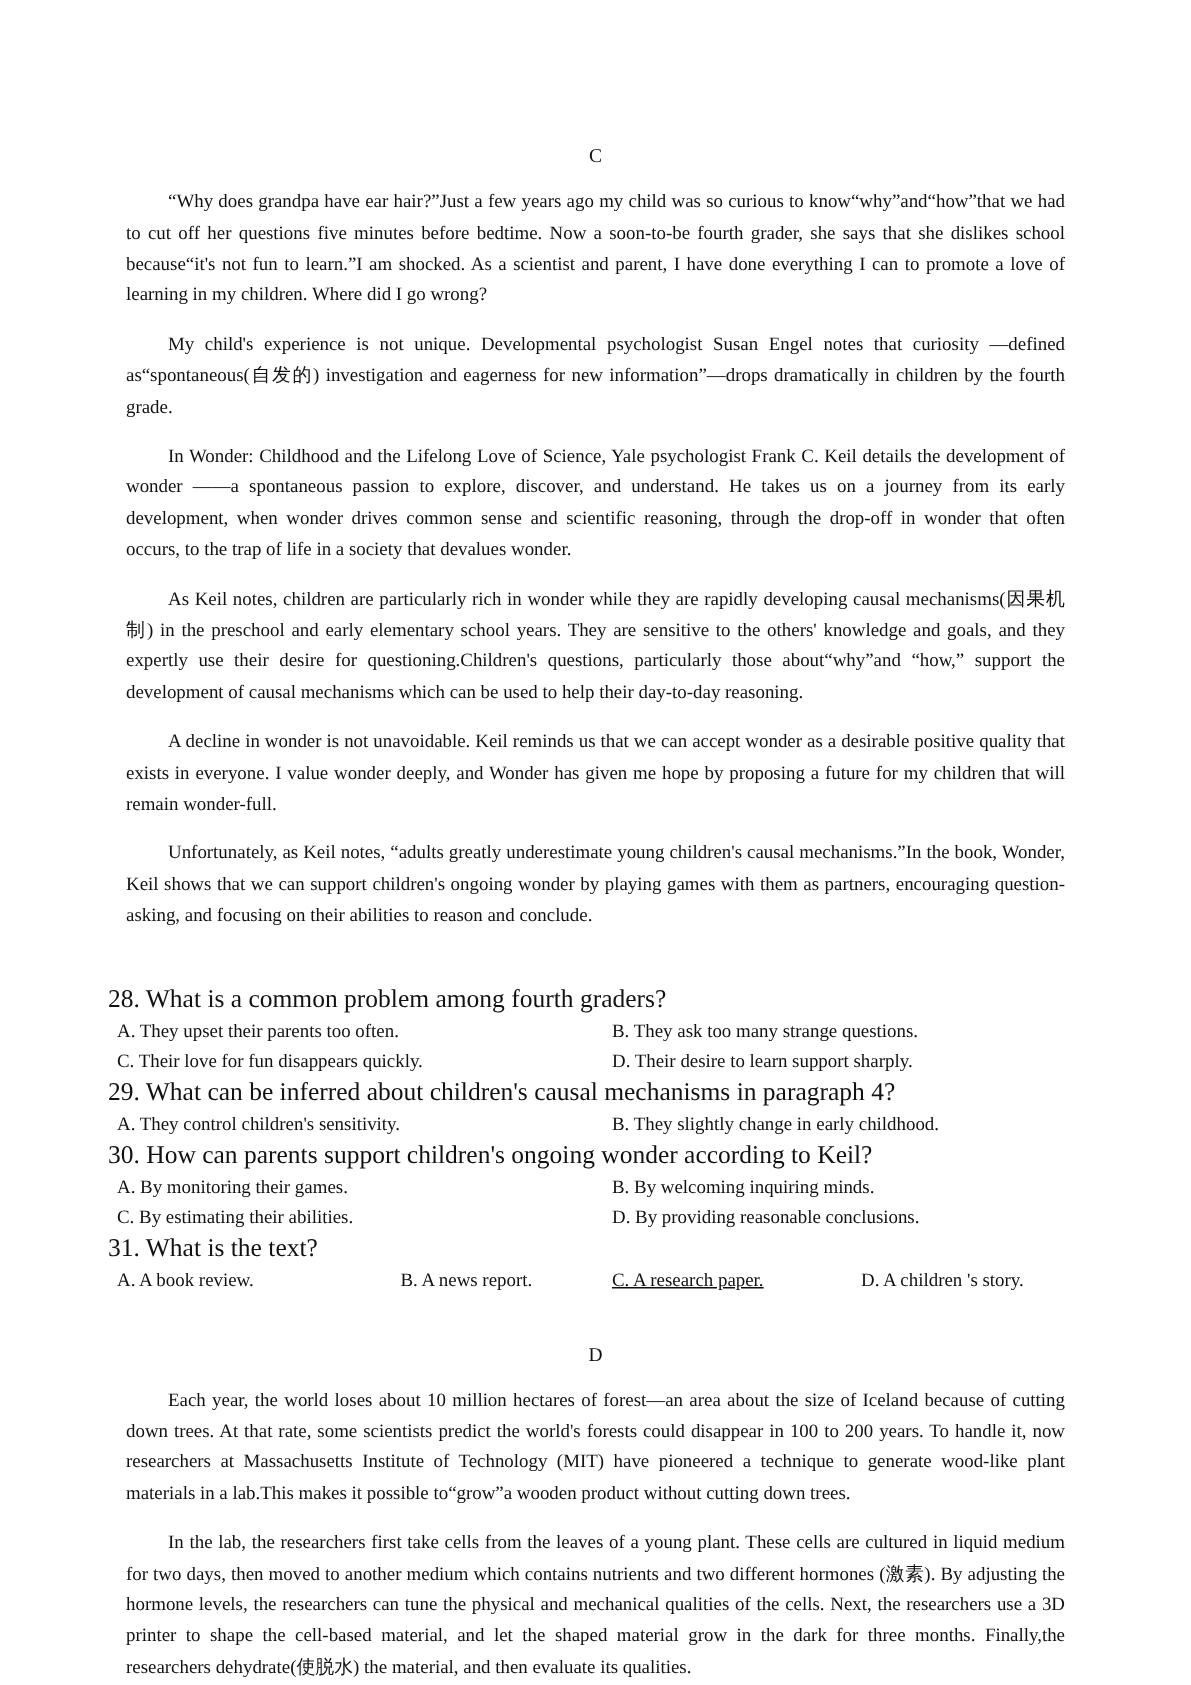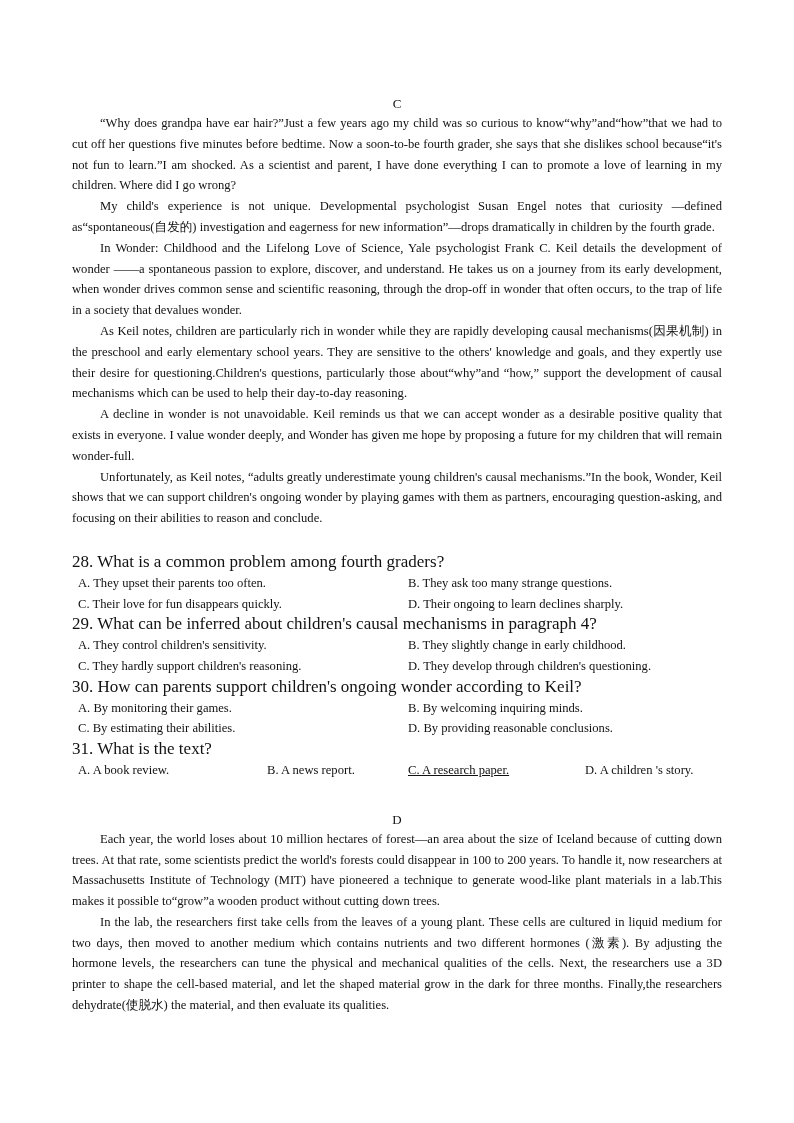--- a/index.html
+++ b/index.html
@@ -1,26 +1,26 @@
 <!DOCTYPE html>
 <html><head>
 <meta charset="utf-8">
 <style>
   html, body { margin: 0; padding: 0; background: #ffffff; }
   body { width: 794px; height: 1123px; position: relative; overflow: hidden;
          font-family: "Liberation Serif", "DejaVu Serif", serif; color: #111; }
   .page { position: absolute; left: 72px; top: 96px; width: 650px; }
   .section-title { text-align: center; font-size: 13px; line-height: 16px; height: 16px; margin-bottom: 1px; }
-  p.para { margin: 0; font-size: 12.6px; line-height: 20.8px; text-indent: 28px; text-align: justify; }
+  p.para { margin: 12px; font-size: 12.6px; line-height: 20.8px; text-indent: 28px; text-align: justify; }
   .gap { height: 23px; }
   .q { font-size: 17px; line-height: 20.8px; margin: 0; }
   .opts { position: relative; height: 20.8px; font-size: 12.6px; line-height: 20.8px; }
   .opt { position: absolute; top: 0; white-space: nowrap; }
   .c2a { left: 6px; text-align: right; } .c2b { left: 336px; }
-  .c4a { left: 6px; } .c4b { left: 195px; } .c4c { left: 336px; text-decoration: underline; } .c4d { left: 513px; }
+  .c4a { left: 6px; } .c4b { left: 195px; } .c4c { left: 336px; text-decoration: underline; } .c4d { left: 502px; }
   .gap2 { height: 31px; }
 </style>
 </head>
 <body>
 
 <div class="page">
 
   <div class="section-title">C</div>
   <p class="para">“Why does grandpa have ear hair?”Just a few years ago my child was so curious to know“why”and“how”that we had to cut off her questions five minutes before bedtime. Now a soon-to-be fourth grader, she says that she dislikes school because“it's not fun to learn.”I am shocked. As a scientist and parent, I have done everything I can to promote a love of learning in my children. Where did I go wrong?</p>
   <p class="para">My child's experience is not unique. Developmental psychologist Susan Engel notes that curiosity —defined as“spontaneous(自发的) investigation and eagerness for new information”—drops dramatically in children by the fourth grade.</p>
@@ -32,33 +32,29 @@
   <div class="gap"></div>
 
   <div>
     <p class="q">28. What is a common problem among fourth graders?</p>
     <div class="opts">
       <span class="opt c2a">A. They upset their parents too often.</span>
       <span class="opt c2b">B. They ask too many strange questions.</span>
     </div>
     <div class="opts">
       <span class="opt c2a">C. Their love for fun disappears quickly.</span>
-      <span class="opt c2b">D. Their ongoing to learn declines sharply.</span>
+      <span class="opt c2b">D. Their desire to learn support sharply.</span>
     </div>
   </div>
 
   <div>
     <p class="q">29. What can be inferred about children's causal mechanisms in paragraph 4?</p>
     <div class="opts">
       <span class="opt c2a">A. They control children's sensitivity.</span>
       <span class="opt c2b">B. They slightly change in early childhood.</span>
-    </div>
-    <div class="opts">
-      <span class="opt c2a">C. They hardly support children's reasoning.</span>
-      <span class="opt c2b">D. They develop through children's questioning.</span>
     </div>
   </div>
 
   <div>
     <p class="q">30. How can parents support children's ongoing wonder according to Keil?</p>
     <div class="opts">
       <span class="opt c2a">A. By monitoring their games.</span>
       <span class="opt c2b">B. By welcoming inquiring minds.</span>
     </div>
     <div class="opts">

